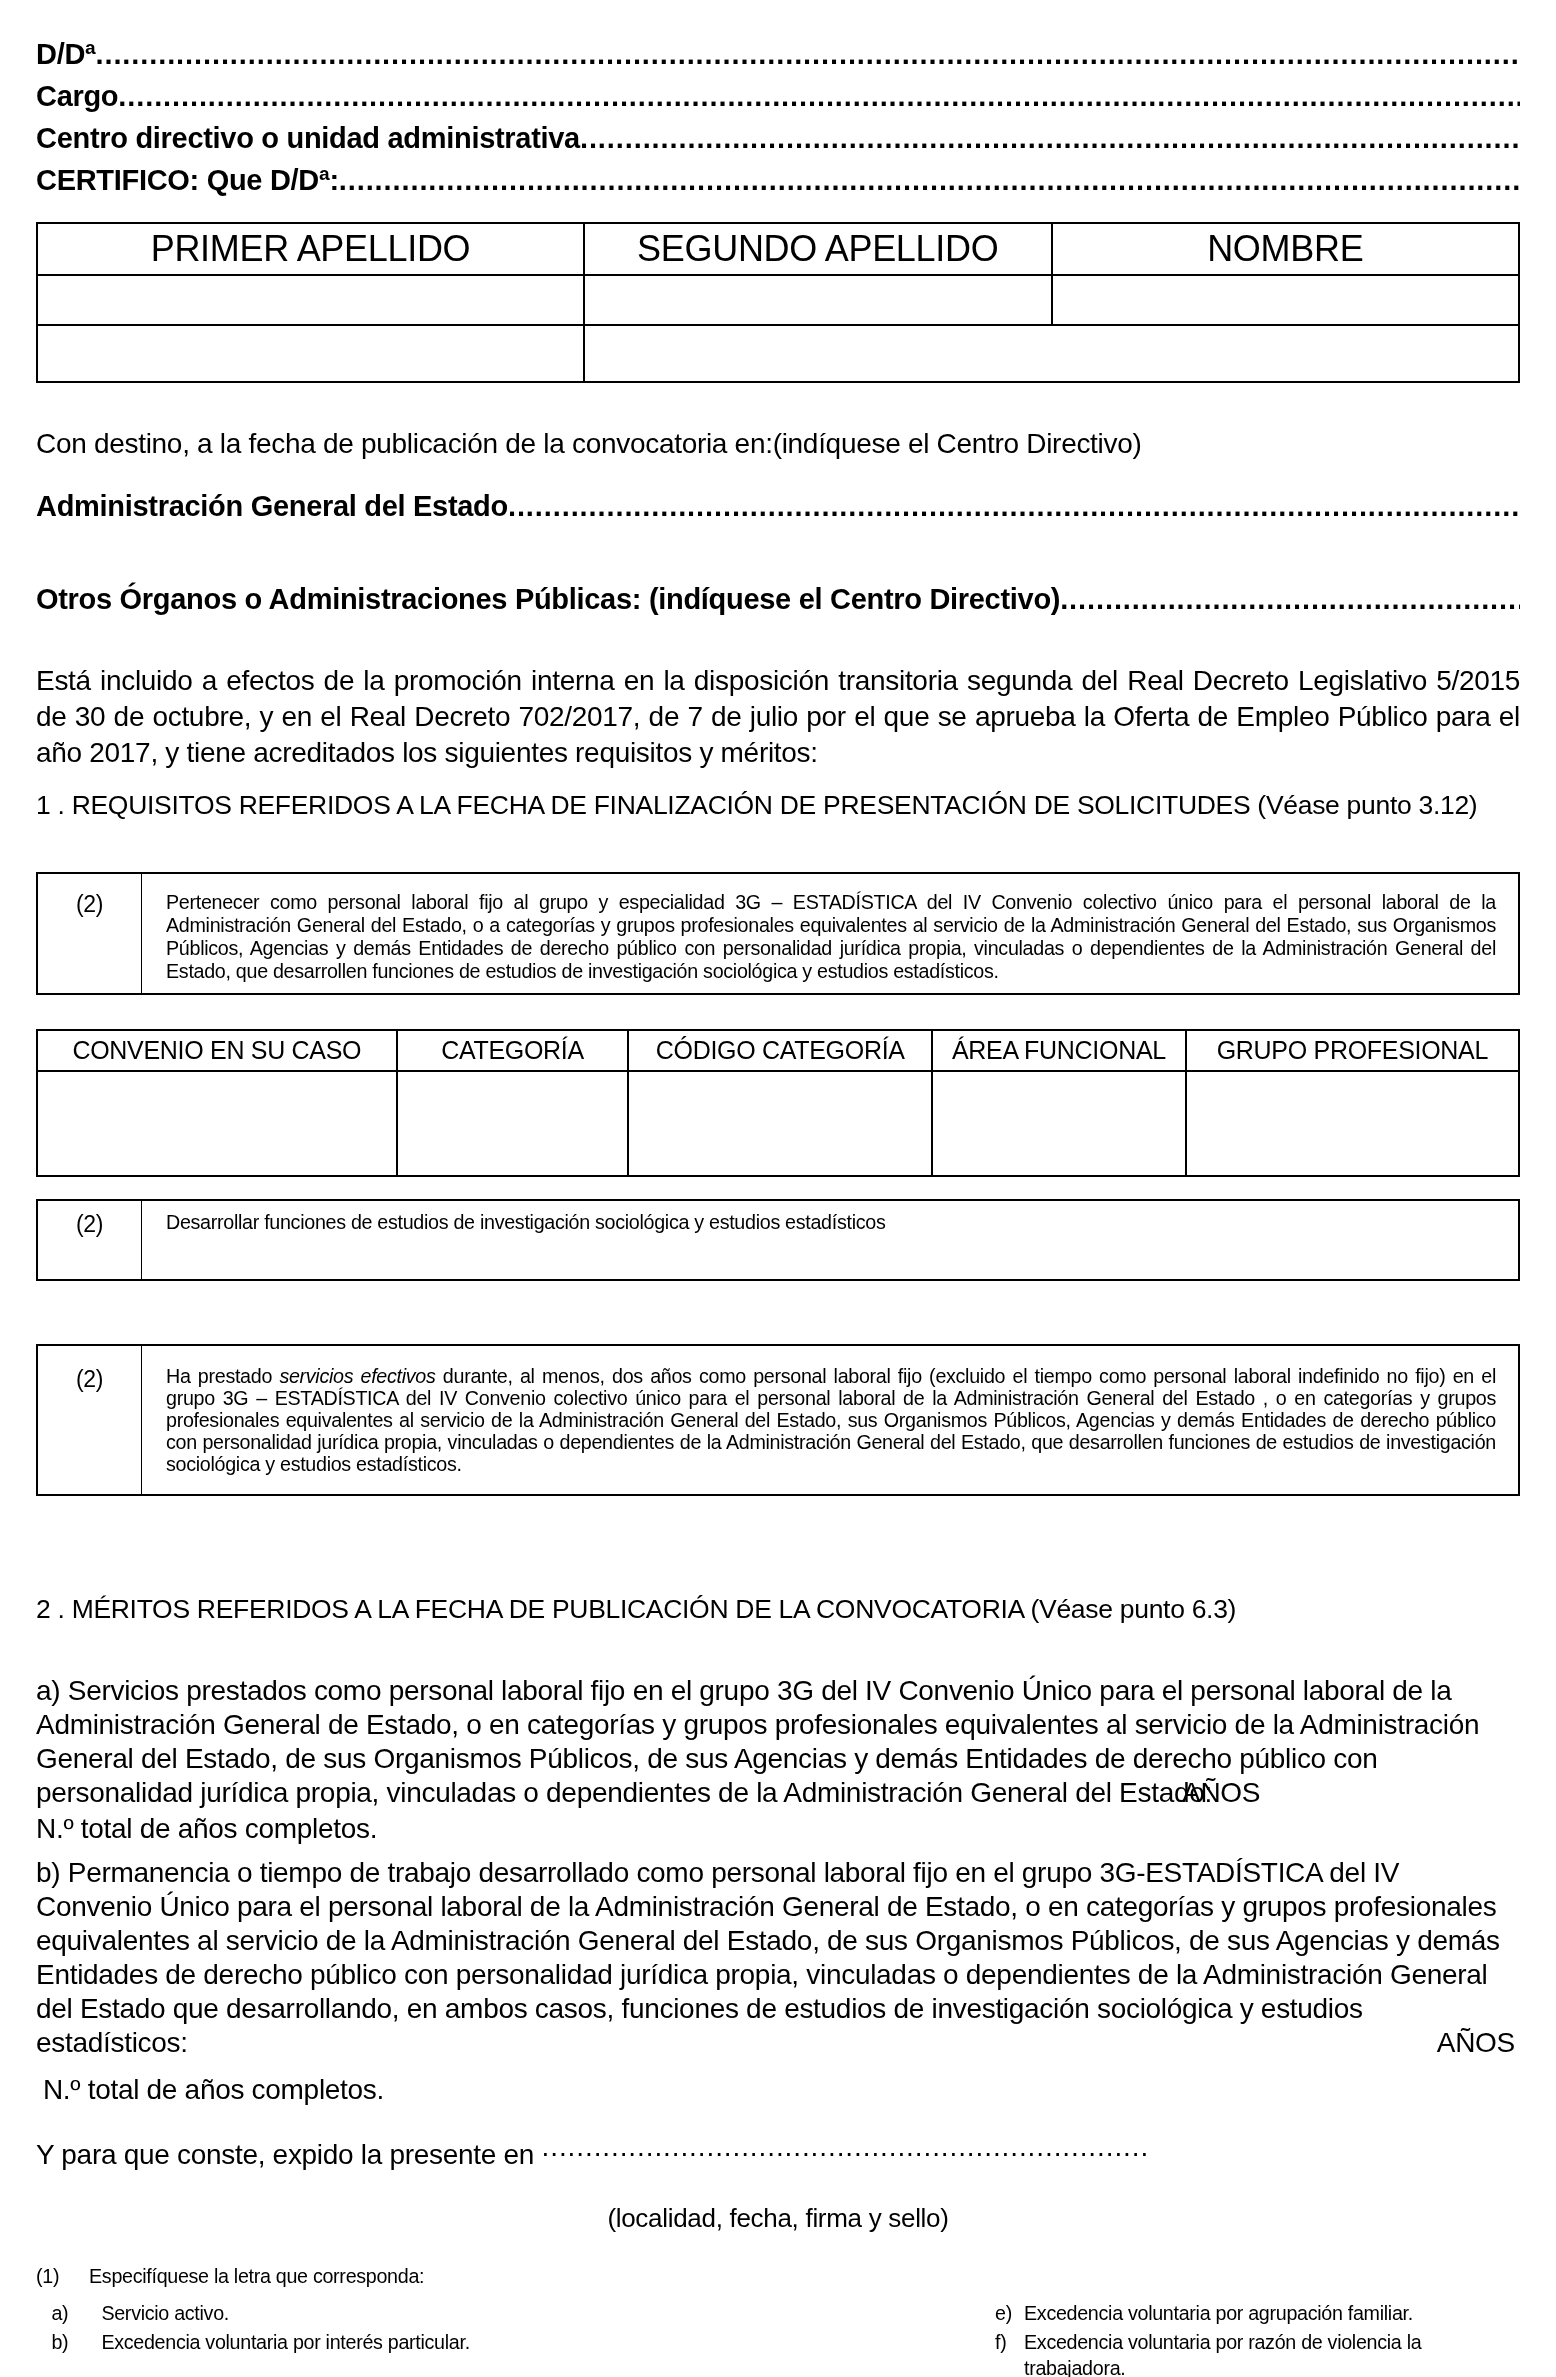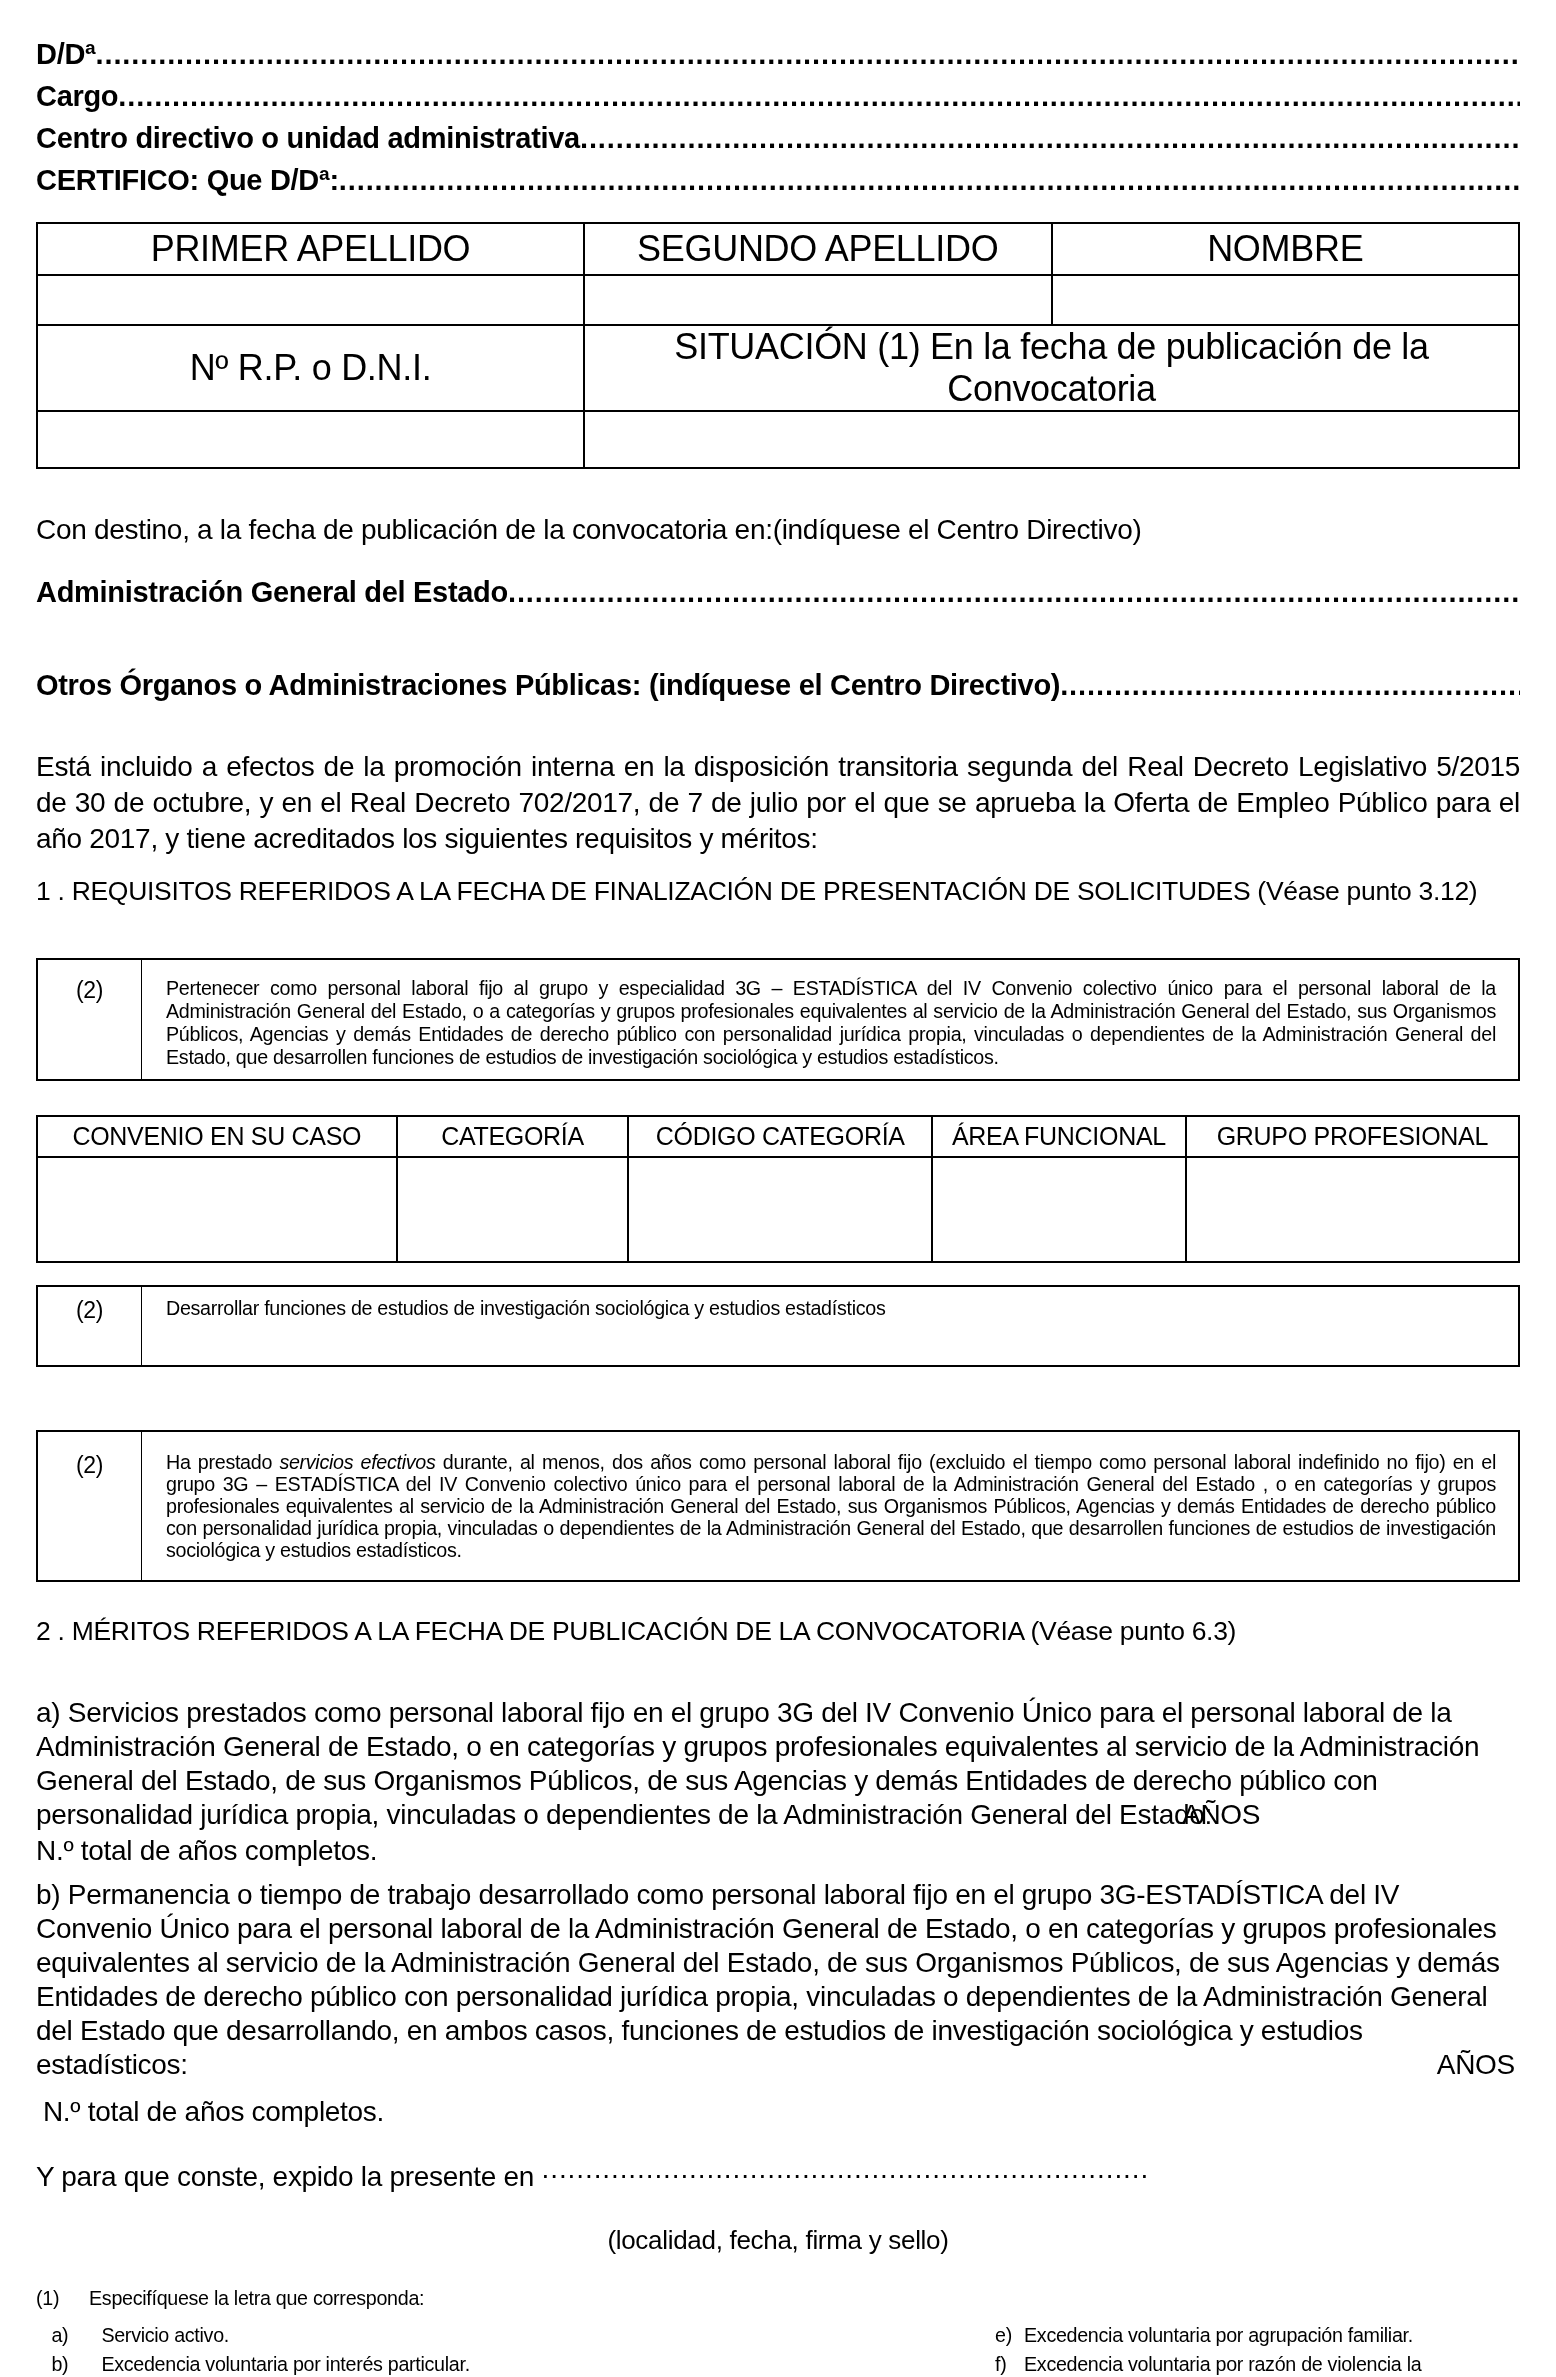--- a/index.html
+++ b/index.html
@@ -22,21 +22,21 @@
   .t2 td{border:2.6px solid #000;text-align:center;vertical-align:middle;font-size:25px;padding:0 0;}
   .t2 .hrow td{height:39px;}
   .t2 .brow td{height:103px;}
   
   .p{font-size:28px;line-height:35px;}
   .con-destino{margin-top:43px;}
   .age-line{margin-top:24px;}
   .otros-line{margin-top:51px;}
   .incluido{margin-top:43px;text-align:justify;line-height:36px;}
   .h-num{font-size:26.5px;line-height:34px;margin-top:17px;white-space:nowrap;}
-  .h2m{margin-top:32px;}
+  .h2m{margin-top:96px;}
   
   .reqbox{margin-top:50px;display:flex;border:2.6px solid #000;box-sizing:border-box;}
   .reqbox .lab{flex:0 0 104px;border-right:1.7px solid #000;text-align:center;
                font-size:23px;padding-top:17px;box-sizing:border-box;}
   .reqbox .txt{flex:1 1 auto;font-size:19.7px;line-height:23px;text-align:justify;
                padding:17px 22px 10.3px 24px;box-sizing:border-box;}
   .box1{min-height:110px;}
   .box2{margin-top:22px;min-height:82px;}
   .box2 .txt{text-align:left;padding-top:10.3px;}
   .box2 .lab{padding-top:10.3px;}
@@ -90,24 +90,20 @@
         <tr class="r1">
       <td style="width:37%">PRIMER APELLIDO</td>
       <td style="width:31.5%">SEGUNDO APELLIDO</td>
       <td style="width:31.5%">NOMBRE</td>
     </tr>
     <tr class="r2">
       <td></td>
       <td></td>
       <td></td>
     </tr>
-    <tr class="r3">
-      <td>Nº R.P. o D.N.I.</td>
-      <td colspan="2">SITUACIÓN (1) En la fecha de publicación de la Convocatoria</td>
-    </tr>
     <tr class="r4">
       <td></td>
       <td colspan="2"></td>
     </tr>
   </tbody>
     </table>
 
   <div class="p con-destino">Con destino, a la fecha de publicación de la convocatoria en:(indíquese el Centro Directivo)</div>
   <div class="tline age-line">
     <span>Administración General del Estado</span>

